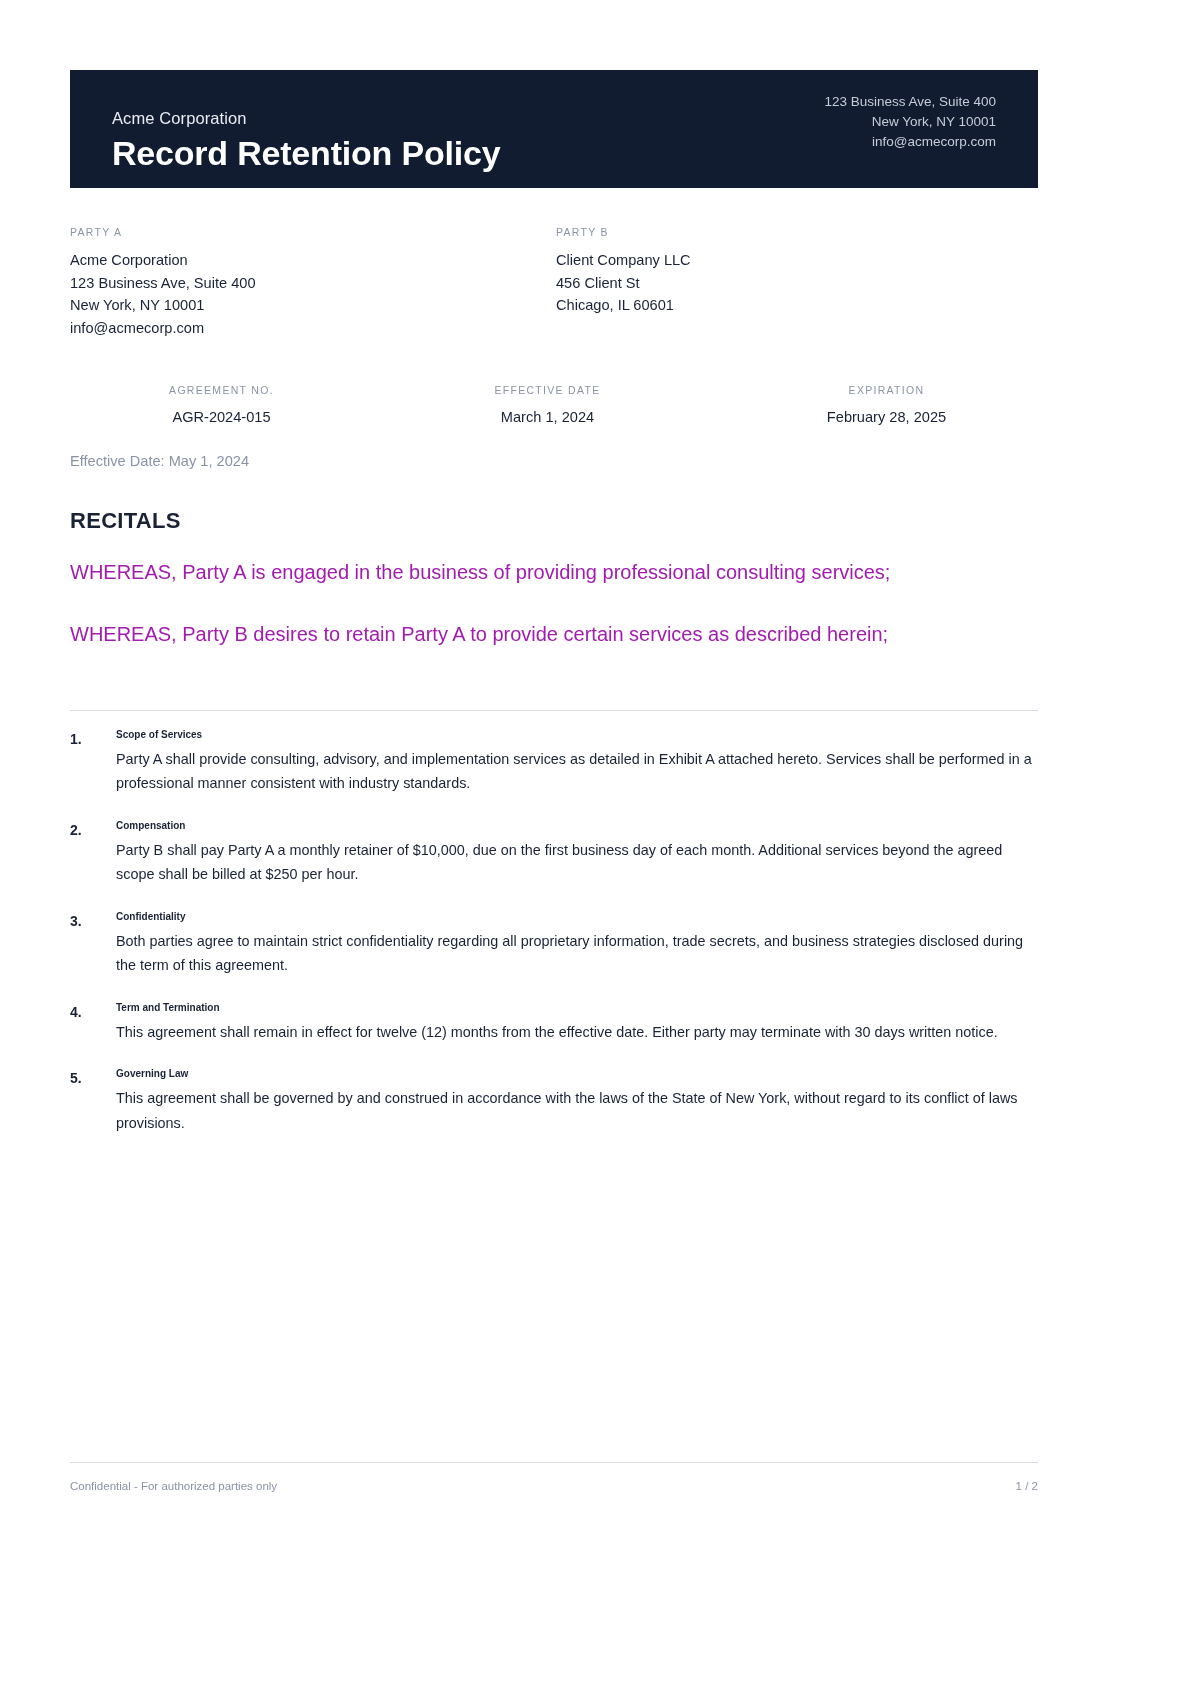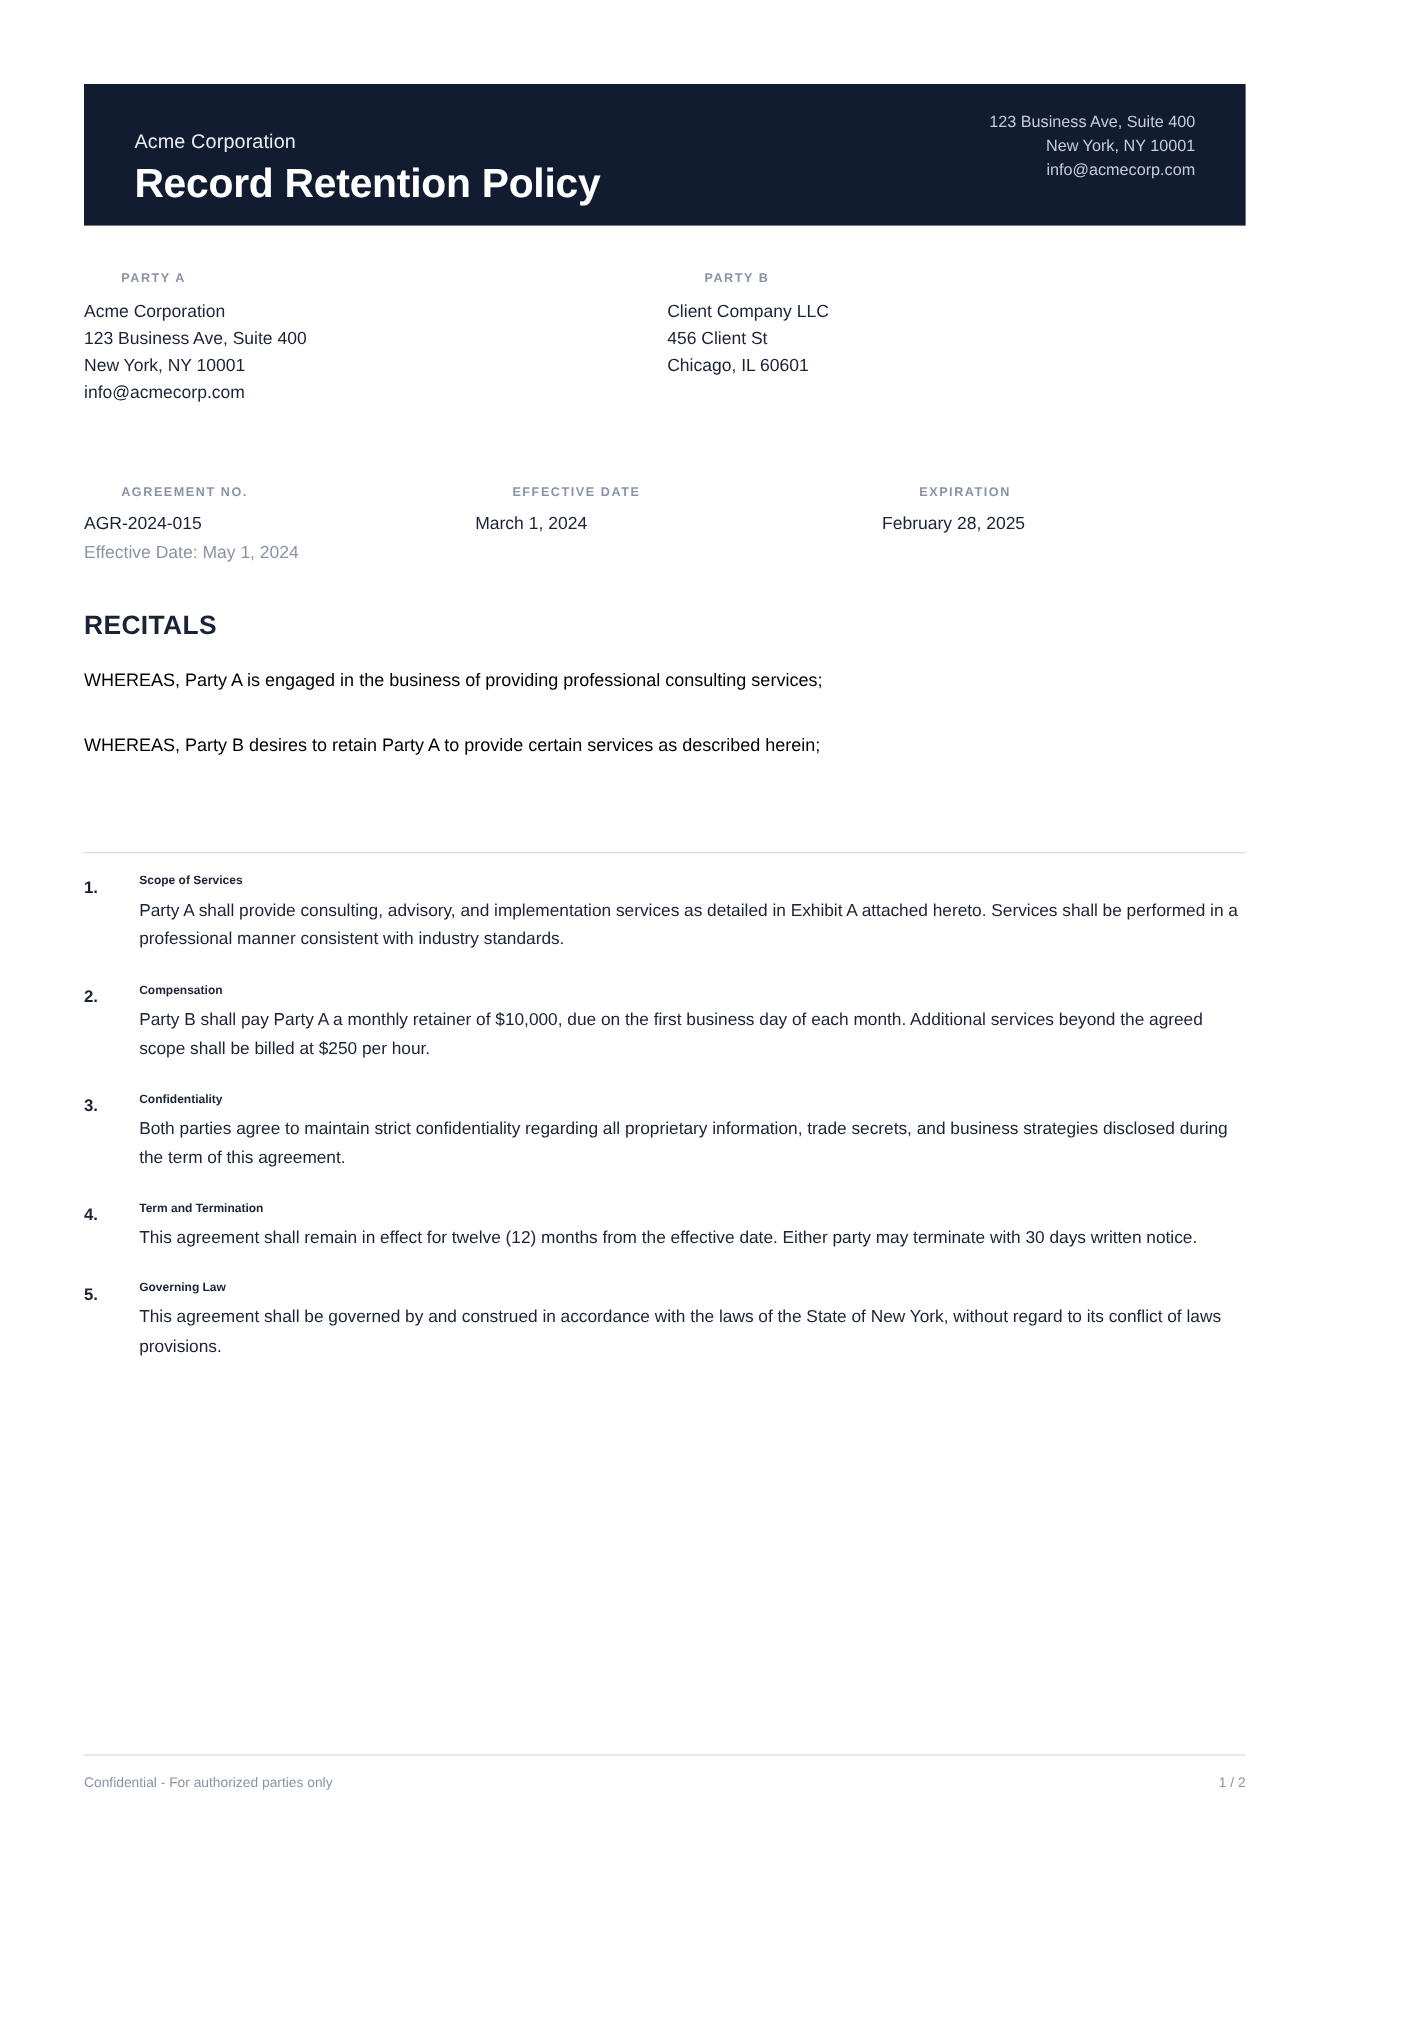--- a/index.html
+++ b/index.html
@@ -73,38 +73,38 @@
   }
   .party-col {
     width: 50%;
     box-sizing: border-box;
   }
   .party-col.b { padding-left: 2px; }
   .field-label {
     font-size: 10.5px;
     letter-spacing: 1.3px;
     color: #8a93a6;
-    font-weight: bold;
+    font-weight: normal;
     text-transform: uppercase;
     margin-bottom: 11px;
-    margin-left: 31px;
   }
   .party-line {
     font-size: 14.6px;
     line-height: 1.55;
     color: #1a2236;
   }
 
   
   .meta-row {
     position: absolute;
     left: 70px;
-    top: 404px;
-    width: 968px;
-    display: flex;
+    top: 384px;
+    width: 968px;
+    display: flex;
+    text-align: center;
   }
   .meta-cell { width: 33.33%; }
   .meta-cell.c2 { padding-left: 23px; }
   .meta-cell.c3 { padding-left: 36px; }
   .meta-value {
     font-size: 14.6px;
     color: #1a2236;
     line-height: 1.4;
   }
 
@@ -126,23 +126,23 @@
     width: 968px;
   }
   .section-heading {
     font-size: 22px;
     font-weight: bold;
     color: #1a2236;
     letter-spacing: 0.3px;
     margin: 0 0 22px 0;
   }
   .recital-p {
-    font-size: 15px;
+    font-size: 20px;
     line-height: 1.62;
-    color: #000000;
+    color: #a21caf;
     margin: 0 0 30px 0;
   }
   .recital-p:last-child { margin-bottom: 0; }
 
   
   .divider {
     position: absolute;
     left: 70px;
     top: 710px;
     width: 968px;

